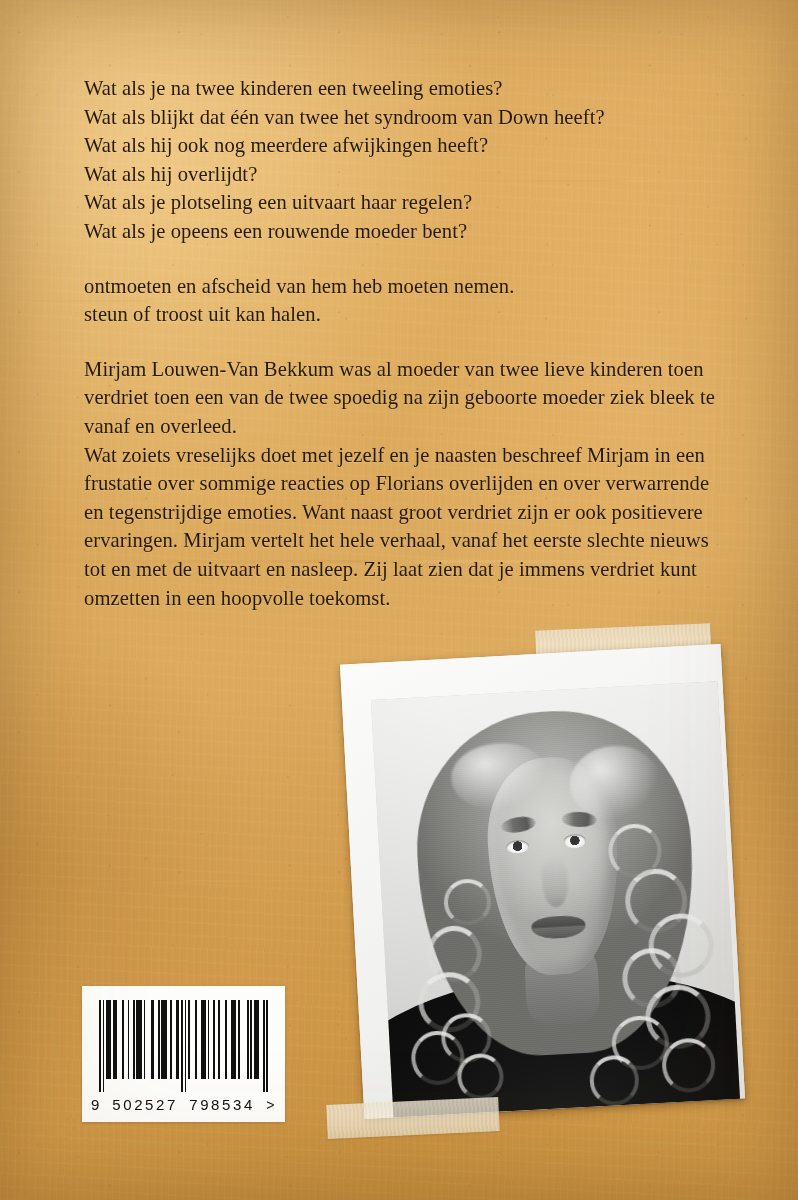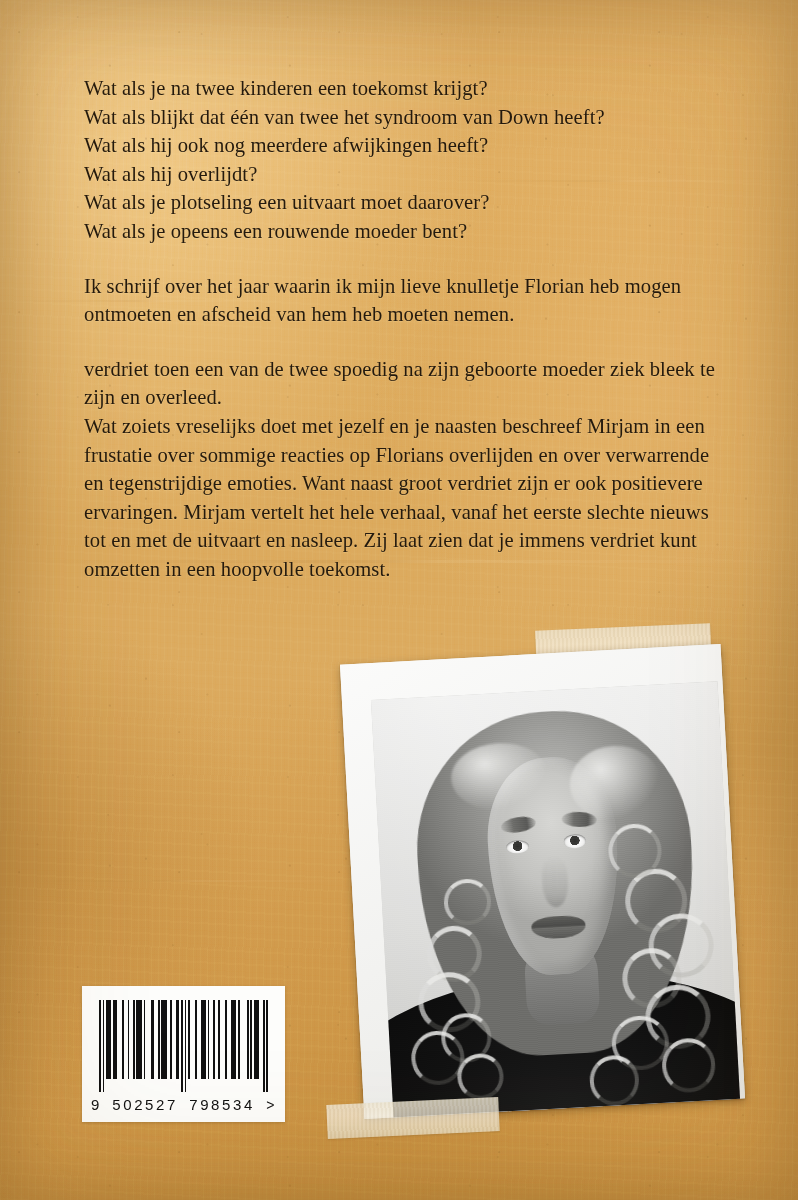--- a/index.html
+++ b/index.html
@@ -299,40 +299,41 @@
   <div class="grain-b"></div>
   <div class="grain-c"></div>
   <div class="crease c1"></div>
   <div class="crease c2"></div>
   <div class="crease c3"></div>
   <div class="crease c4"></div>
 
   <div class="blurb">
 
     <p>
-      <span class="line">Wat als je na twee kinderen een toekomst krijgt?</span>
+      <span class="line">Wat als je na twee kinderen een tweeling emoties?</span>
       <span class="line">Wat als blijkt dat één van twee het syndroom van Down heeft?</span>
       <span class="line">Wat als hij ook nog meerdere afwijkingen heeft?</span>
       <span class="line">Wat als hij overlijdt?</span>
-      <span class="line">Wat als je plotseling een uitvaart moet daarover?</span>
+      <span class="line">Wat als je plotseling een uitvaart haar regelen?</span>
       <span class="line">Wat als je opeens een rouwende moeder bent?</span>
     </p>
 
     <div class="para-gap"></div>
 
     <p>
-      <span class="line">Ik schrijf over het jaar waarin ik mijn lieve knulletje Florian heb mogen</span>
       <span class="line">ontmoeten en afscheid van hem heb moeten nemen.</span>
+      <span class="line">steun of troost uit kan halen.</span>
     </p>
 
     <div class="para-gap"></div>
 
     <p>
+      <span class="line">Mirjam Louwen-Van Bekkum was al moeder van twee lieve kinderen toen</span>
       <span class="line">verdriet toen een van de twee spoedig na zijn geboorte moeder ziek bleek te</span>
-      <span class="line">zijn en overleed.</span>
+      <span class="line">vanaf en overleed.</span>
       <span class="line">Wat zoiets vreselijks doet met jezelf en je naasten beschreef Mirjam in een</span>
       <span class="line">frustatie over sommige reacties op Florians overlijden en over verwarrende</span>
       <span class="line">en tegenstrijdige emoties. Want naast groot verdriet zijn er ook positievere</span>
       <span class="line">ervaringen. Mirjam vertelt het hele verhaal, vanaf het eerste slechte nieuws</span>
       <span class="line">tot en met de uitvaart en nasleep. Zij laat zien dat je immens verdriet kunt</span>
       <span class="line">omzetten in een hoopvolle toekomst.</span>
     </p>
 
   </div>
 

